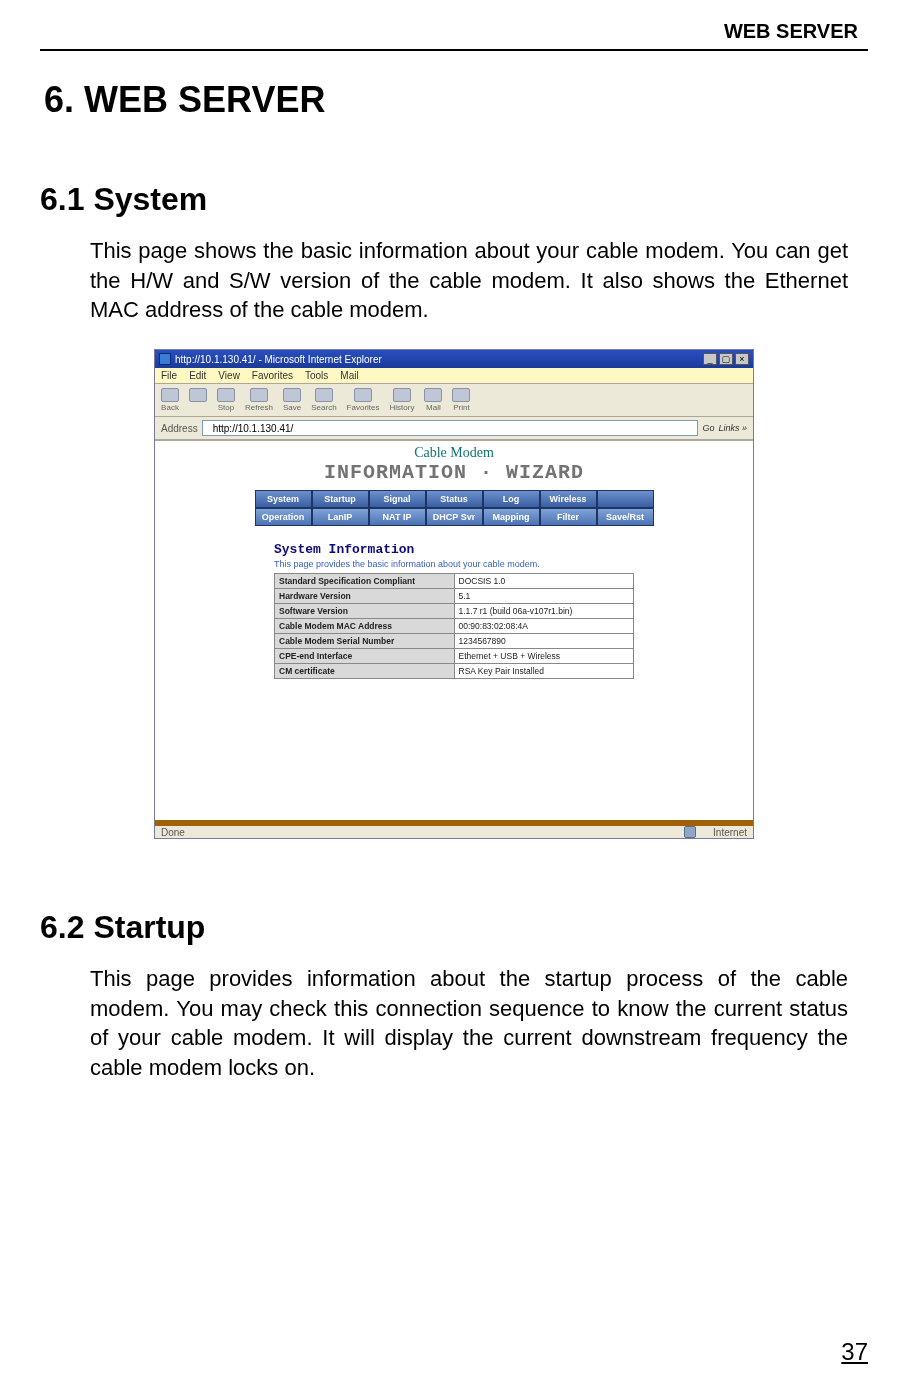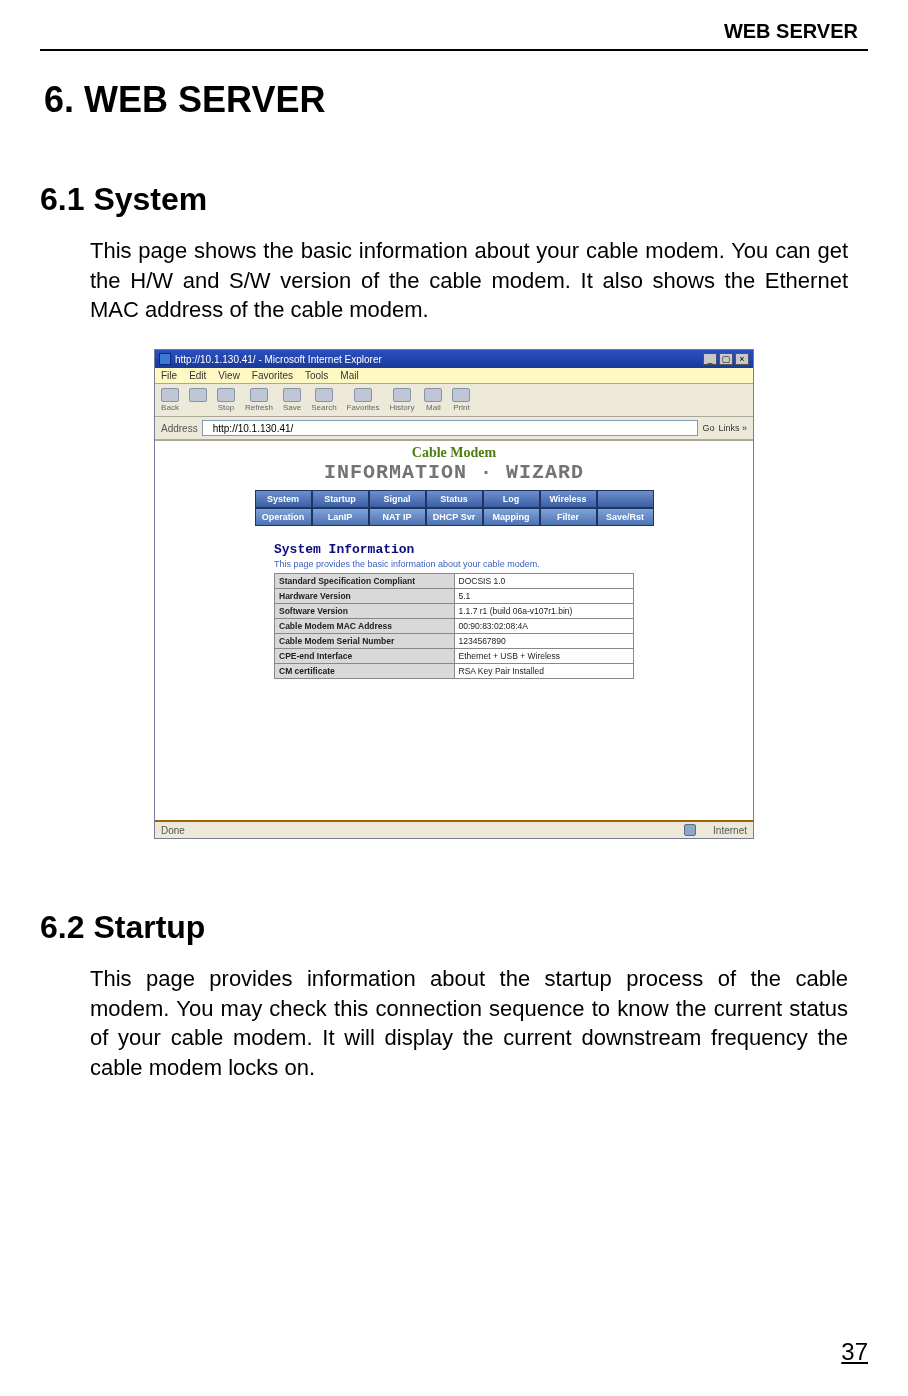--- a/index.html
+++ b/index.html
@@ -20,37 +20,37 @@
   .title-bar .icon { width: 12px; height: 12px; background: #3b7bd6; border: 1px solid #0a2a7a; margin-right: 4px; display: inline-block; }
   .title-bar .ctrl { margin-left: auto; display: flex; gap: 2px; }
   .title-bar .ctrl div { width: 14px; height: 12px; background: #c8c8c8; border: 1px solid #555; font-size: 9px; line-height: 10px; text-align: center; color:#000;}
   .menu-bar { display: flex; gap: 12px; padding: 2px 6px; background: #fef9c3; border-bottom: 1px solid #aca899; color: #333; }
   .toolbar { display: flex; gap: 10px; padding: 4px 6px; background: #ece9d8; border-bottom: 1px solid #aca899; color: #666; }
   .tool-btn { display: flex; flex-direction: column; align-items: center; font-size: 8px; gap: 1px; }
   .tool-btn .ic { width: 18px; height: 14px; background: #bfc7d6; border: 1px solid #8893a6; border-radius: 2px; }
   .address-row { display: flex; align-items: center; gap: 4px; padding: 3px 6px; background: #ece9d8; border-bottom: 1px solid #aca899; }
   .address-row .label { color: #555; }
   .address-row input { flex: 1; height: 16px; padding: 0 10px; border: 1px solid #7f9db9; background: #fff; font-size: 10px; }
-  .address-row .go { font-size: 9px; color: #333; }
+  .address-row .go { font-size: 9px; color: #333; font-style: italic; }
   .content-area { background: #fff; height: 380px; overflow: hidden; position: relative; border-top: 1px solid #aca899; }
   .banner { text-align: center; padding: 4px 0 0 0; }
-  .banner .line1 { font-family: 'Times New Roman', serif; font-weight: bold; font-size: 14px; color: #4d7c0f; }
+  .banner .line1 { font-family: 'Times New Roman', serif; font-weight: normal; font-size: 14px; color: #0f766e; }
   .banner .line2 { font-family: Liberation Mono, monospace; font-weight: bold; font-size: 20px; color: #737373; letter-spacing: 1px; }
   .tabs-wrap { width: 399px; margin: 6px auto 0 auto; }
   .tab-row { display: flex; gap: 0; }
   .tab-row .tab { flex: 1; background: linear-gradient(#6d8fcf,#3a5fa0); color: #fff; font-size: 9px; font-weight: bold; text-align: center; padding: 3px 2px; border: 1px solid #1e3564; }
   .tab-row2 .tab { background: linear-gradient(#7fa4d9,#4d72b2); }
   .panel { width: 360px; margin: 16px auto 0 auto; }
   .panel-title { font-weight: bold; color: #0a0a7a; font-size: 13px; margin-bottom: 2px; font-family: Liberation Mono, monospace; }
   .panel-sub { color: #3a5fc0; font-size: 9px; margin-bottom: 4px; }
   .info-table { width: 100%; border-collapse: collapse; }
   .info-table td { border: 1px solid #888; font-size: 8.5px; padding: 2px 4px; }
   .info-table td.k { background: #d9d9d9; font-weight: bold; color: #222; width: 50%; }
   .info-table td.v { background: #fff; color: #222; }
-  .status-bar { display: flex; align-items: center; background: #ece9d8; border-top: 2px solid #a16207; height: 18px; padding: 0 6px; font-size: 10px; color: #555; }
+  .status-bar { display: flex; align-items: center; background: #ece9d8; border-top: 6px solid #a16207; height: 18px; padding: 0 6px; font-size: 10px; color: #555; }
   .status-bar .right { margin-left: auto; display: flex; align-items: center; gap: 17px; }
   .status-bar .zone-ic { width: 12px; height: 12px; background: #8fa6c9; border: 1px solid #5a6d8a; border-radius: 2px; display: inline-block; }
 </style>
 </head>
 <body>
 <div class="page">
 
   <div class="running-header">WEB SERVER</div>
   <hr class="hr-top">
 

